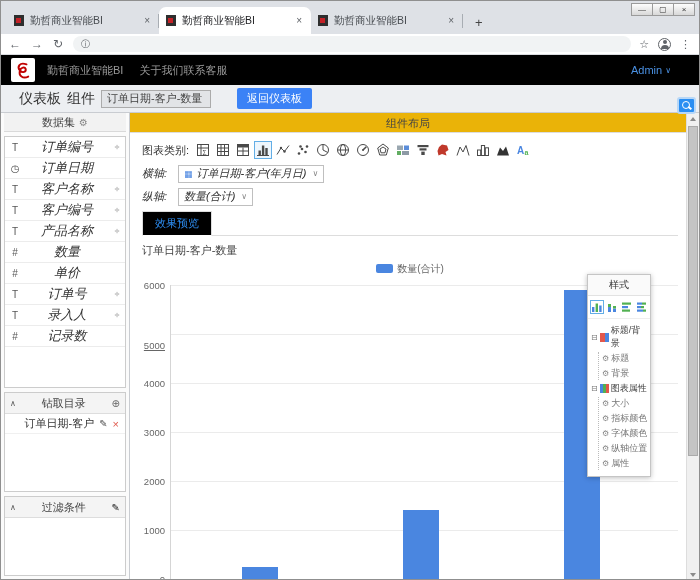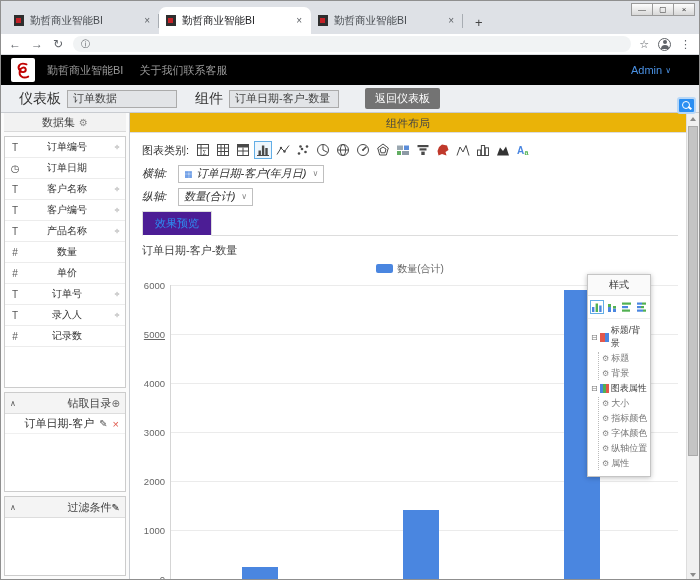--- a/index.html
+++ b/index.html
@@ -39,35 +39,35 @@
   .nav-link { color:#9a9a9a; font-size:11px; margin-right:0; }
   .nav-user { position:absolute; right:28px; color:#4a90e2; font-size:11px; display:flex; align-items:center; gap:3px; }
   .search-fab { position:absolute; top:96px; right:3px; width:19px; height:17px; background:#2a8ef2; border:2px solid #b7d7f7; border-radius:3px; z-index:30; }
   .search-fab::before { content:''; position:absolute; left:3px; top:2px; width:6px; height:6px; border:1.5px solid #fff; border-radius:50%; }
   .search-fab::after { content:''; position:absolute; left:9px; top:8px; width:4px; height:1.5px; background:#fff; transform:rotate(40deg); }
 
   
   .app-toolbar { height:28px; background:#edeff2; border-bottom:1px solid #c9ccd1; display:flex; align-items:center; padding:0 18px; gap:6px; }
   .tb-label { font-size:14px; color:#333; }
   .tb-input { width:110px; height:18px; background:#e2e4e7; border:1px solid #ababab; font-size:11px; color:#444; padding:0 5px; margin-right:12px; }
-  .back-btn { background:#737373; color:#fff; border:none; font-size:11px; padding:3px 10px; border-radius:2px; margin-left:8px; }
+  .back-btn { background:#3b82f6; color:#fff; border:none; font-size:11px; padding:3px 10px; border-radius:2px; margin-left:8px; }
 
   
   .workspace { display:flex; height:468px; }
   .sidebar { width:129px; border-right:1px solid #c9ccd1; background:#fbfbfb; padding:0 3px; flex:none; }
   .sb-header { height:19px; background:#f2f2f2; border-bottom:1px solid #d9d9d9; display:flex; align-items:center; justify-content:center; gap:4px; font-size:11px; color:#444; }
   .panel { background:#fff; border:1px solid #ccc; margin-top:4px; }
   .ds-panel { height:252px; overflow:hidden; }
   .ds-name { height:22px; background:#f1f1f1; border-bottom:1px solid #ddd; text-align:center; line-height:22px; font-size:11px; color:#333; }
   .frow { height:21px; display:flex; align-items:center; border-bottom:1px solid #ececec; }
   .ftype { width:20px; text-align:center; font-size:10px; color:#555; }
-  .fname { flex:1; text-align:center; font-size:10px; color:#333; }
+  .fname { flex:1; text-align:center; font-size:13px; color:#333;font-style:italic; }
   .fpin { width:16px; text-align:center; font-size:9px; color:#aaa; }
   .sec-header { height:21px; background:#f4f4f4; border-bottom:1px solid #ddd; display:flex; align-items:center; padding:0 5px; font-size:11px; color:#444; }
-  .sec-header .ttl { flex:1; text-align:right;font-family:Liberation Mono, monospace; }
+  .sec-header .ttl { flex:1; text-align:center;font-family:Liberation Mono, monospace; }
   .caret-up { font-size:8px; color:#555; }
   .drill-panel { height:100px; }
   .drill-item { height:20px; display:flex; align-items:center; justify-content:flex-end; gap:5px; padding:0 6px; border-bottom:1px solid #f0f0f0; font-size:11px; color:#333; }
   .edit-ico { font-size:10px; color:#555; }
   .x-ico { font-size:11px; color:#e05a4e; }
   .filter-panel { height:80px; }
 
   
   .main { flex:1; position:relative; background:#fff; }
   .main-header { height:20px; background:#eab308; border-bottom:1px solid #ddd; text-align:center; line-height:20px; font-size:11px; color:#444; }
@@ -77,21 +77,21 @@
   .ctype { width:18px; height:18px; margin:0 1px; border:1px solid transparent; display:flex; align-items:center; justify-content:center; }
   .ctype svg { width:14px; height:14px; }
   .ctype.sel { border:1px solid #63aee6; background:#eef6fd; }
   .axis-row { display:flex; align-items:center; height:23px;font-style:italic; }
   .axis-row .lbl { font-size:11px; color:#333; width:36px; }
   .select { display:inline-flex; align-items:center; gap:4px; border:1px solid #bfbfbf; background:#fff; height:18px; padding:0 5px; font-size:11px; color:#333; }
   .sel-ico { color:#4a86e0; font-size:9px; }
   .sel-caret { color:#888; font-size:8px; margin-left:2px; }
   .view-tabs { margin-top:5px; border-bottom:1px solid #ddd; display:flex; height:23px; align-items:flex-end; }
   .vtab { font-size:11px; padding:4px 12px; color:#666; }
-  .vtab.active { color:#2d8cf0; border:1px solid #ddd; border-bottom:1px solid #fff; margin-bottom:-1px; background:#4c1d95; }
+  .vtab.active { color:#2d8cf0; border:1px solid #ddd; border-bottom:1px solid #fff; margin-bottom:-1px; background:#000000; }
   .chart-title { font-size:11px; color:#444; margin-top:7px; }
   .legend-row { text-align:center; margin-top:1px; }
   .legend-swatch { display:inline-block; width:17px; height:9px; border-radius:2px; vertical-align:middle; margin-right:4px; }
   .legend-label { font-size:10px; color:#666; vertical-align:middle; }
   .chart-wrap { display:flex; margin-top:8px; }
   .y-axis { width:28px; position:relative; height:294px; flex:none; }
   .ytick { position:absolute; right:5px; font-size:9.5px; color:#666; }
   .plot { flex:1; position:relative; height:294px; border-left:1px solid #d5d5d5; }
   .gridline { position:absolute; left:0; right:0; height:1px; background:#ebebeb; }
   .gridline.baseline { background:#bdbdbd; }
@@ -180,21 +180,20 @@
     <span class="nav-link">联系客服</span>
     <span class="nav-user">
       <span>Admin</span>
       <span style="font-size:8px;">∨</span>
     </span>
   </div>
   <span class="search-fab"></span>
 
   <div class="app-toolbar">
     <span class="tb-label">仪表板</span>
-    <input class="tb-input" readonly="" value="订单数据" style="">
     <span class="tb-label">组件</span>
     <input class="tb-input" readonly="" value="订单日期-客户-数量" style="">
     <button class="back-btn">返回仪表板</button>
   </div>
 
   <div class="workspace">
 
     <div class="sidebar">
       <div class="sb-header">
         <span>数据集</span>
@@ -424,21 +423,21 @@
         <div class="legend-row">
           <span class="legend-swatch" style="background: rgb(74, 134, 224);"></span><span class="legend-label">数量(合计)</span>
         </div>
         <div class="chart-wrap">
           <div class="y-axis">
               <div class="ytick" style="top: 289px;">0</div>
               <div class="ytick" style="top: 240px;">1000</div>
               <div class="ytick" style="top: 191px;">2000</div>
               <div class="ytick" style="top: 142px;">3000</div>
               <div class="ytick" style="top: 93px;">4000</div>
-              <div class="ytick" style="top: 44px; text-decoration: underline;">5000</div>
+              <div class="ytick" style="top: 55px; text-decoration: underline;">5000</div>
               <div class="ytick" style="top: -5px;">6000</div>
             </div>
           <div class="plot">
               <div class="gridline baseline" style="top: 293.5px;"></div>
               <div class="gridline" style="top: 244.5px;"></div>
               <div class="gridline" style="top: 195.5px;"></div>
               <div class="gridline" style="top: 146.5px;"></div>
               <div class="gridline" style="top: 97.5px;"></div>
               <div class="gridline" style="top: 48.5px;"></div>
               <div class="gridline" style="top: -0.5px;"></div>

